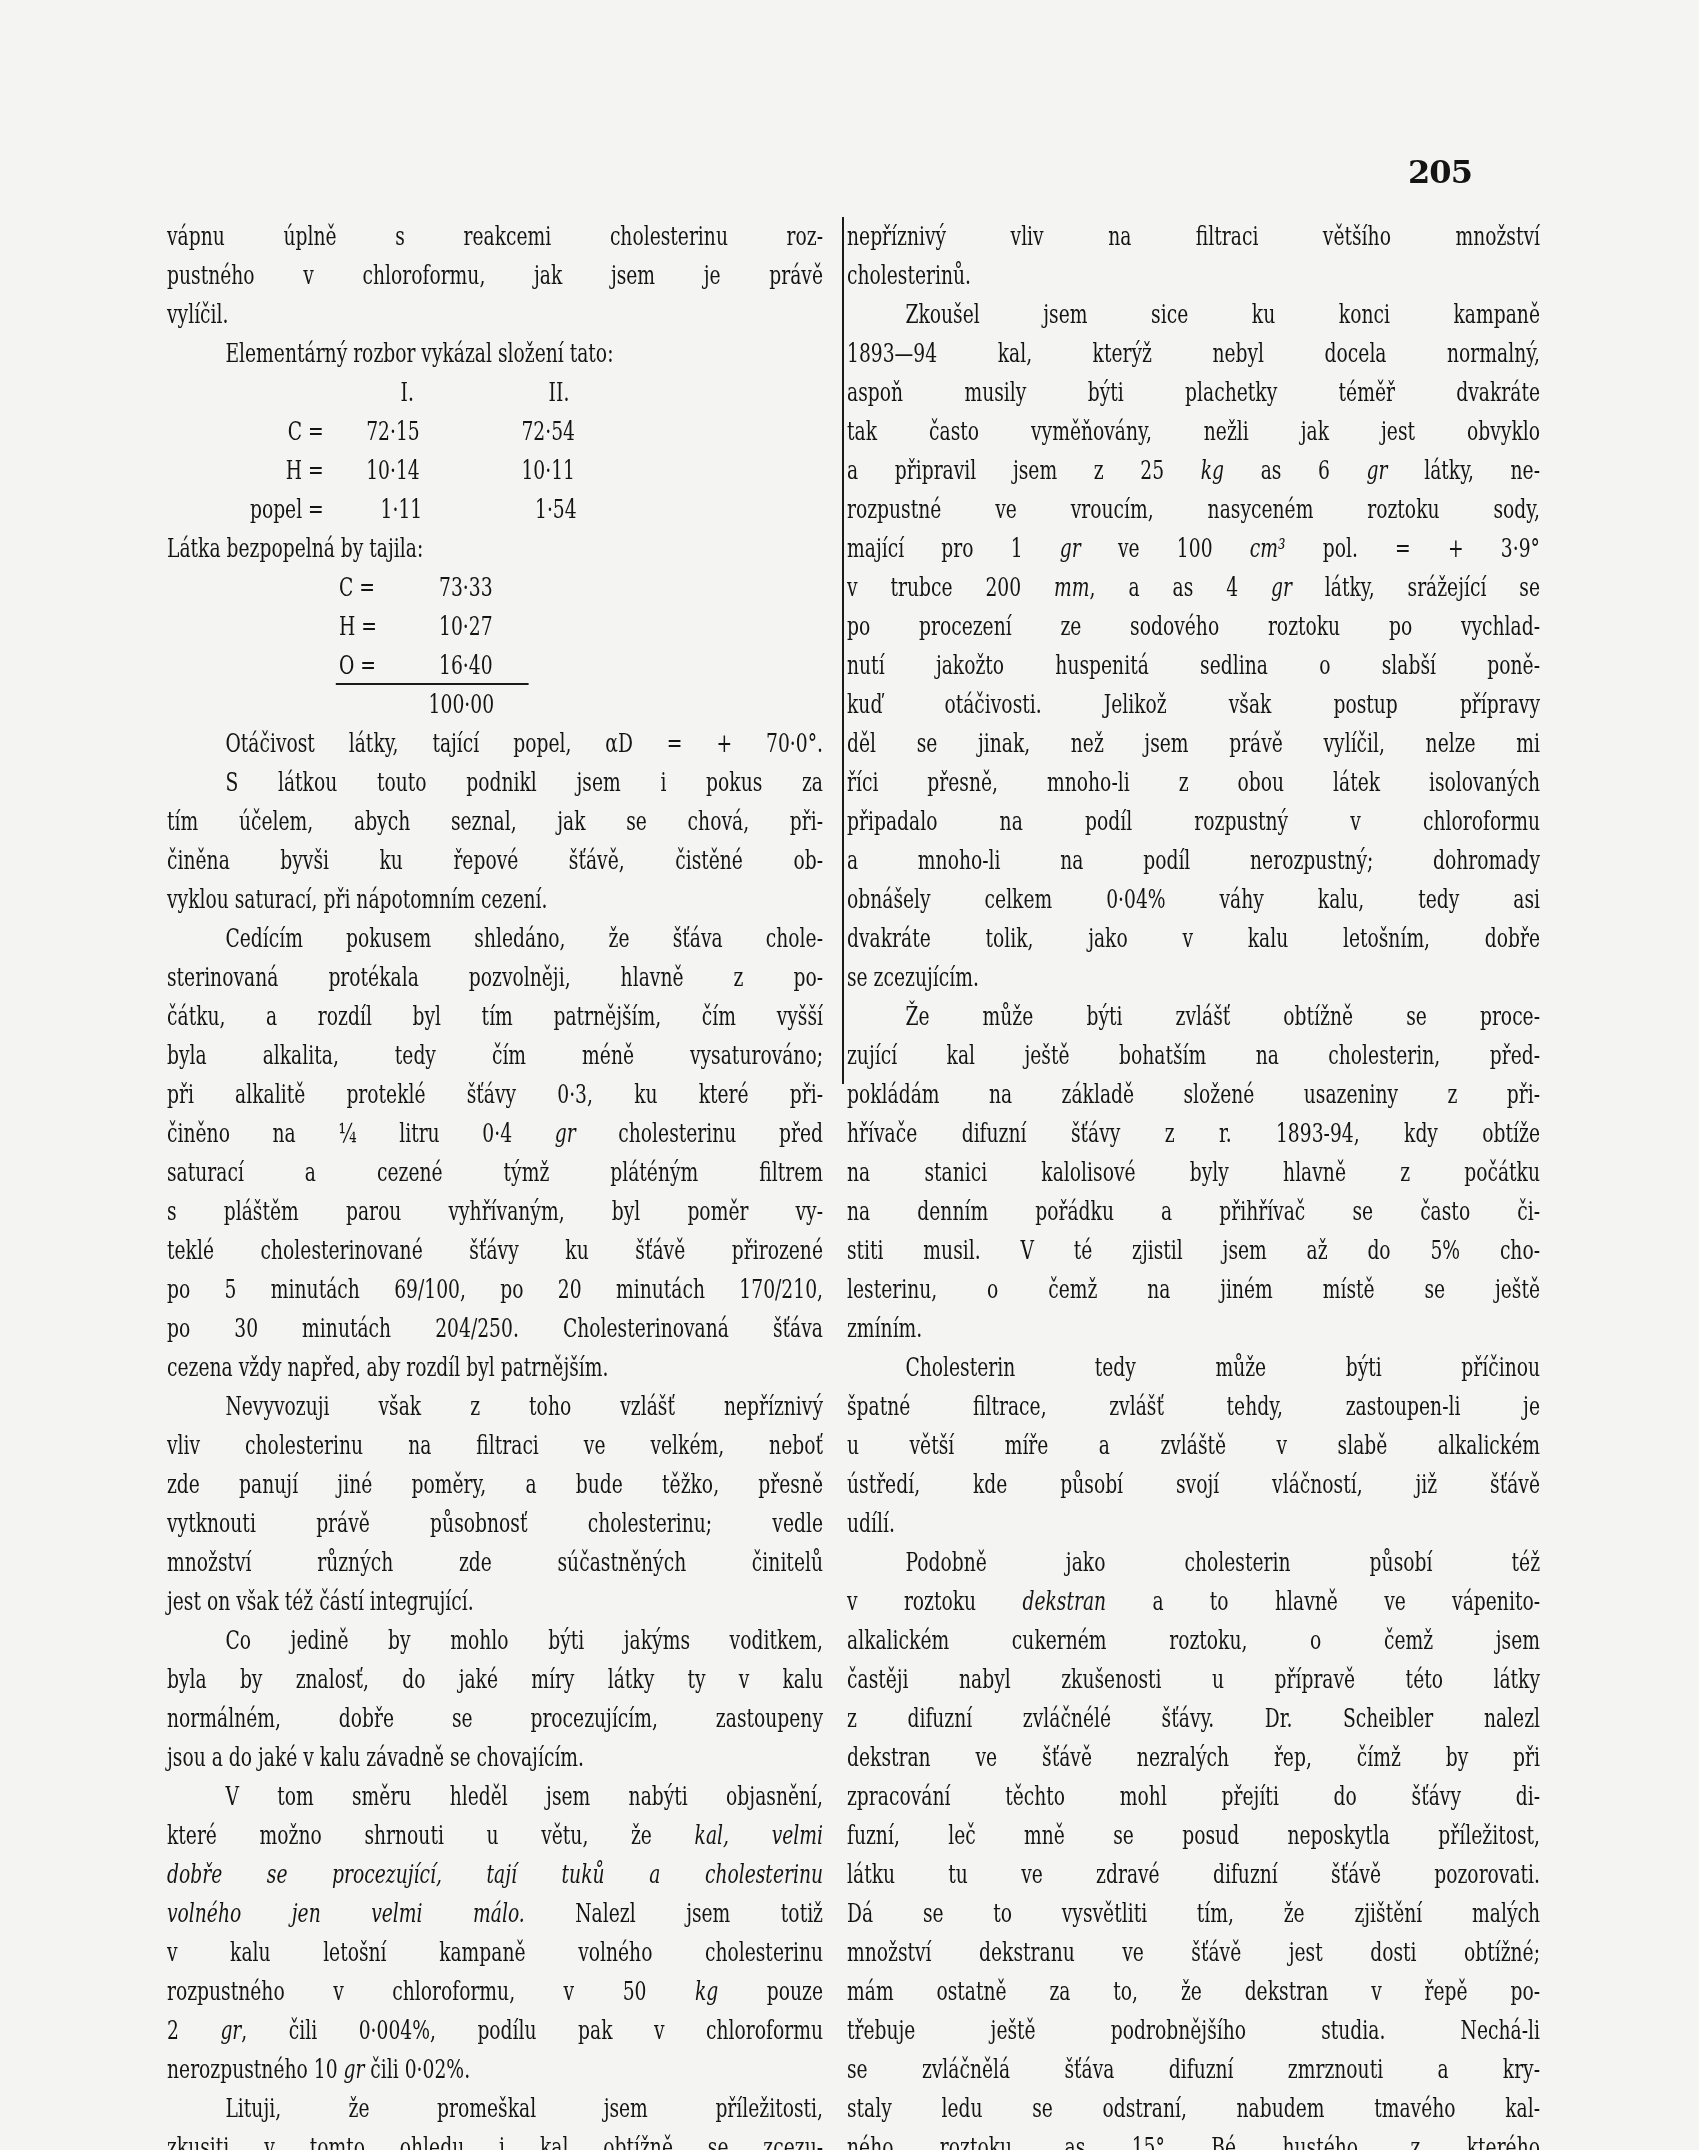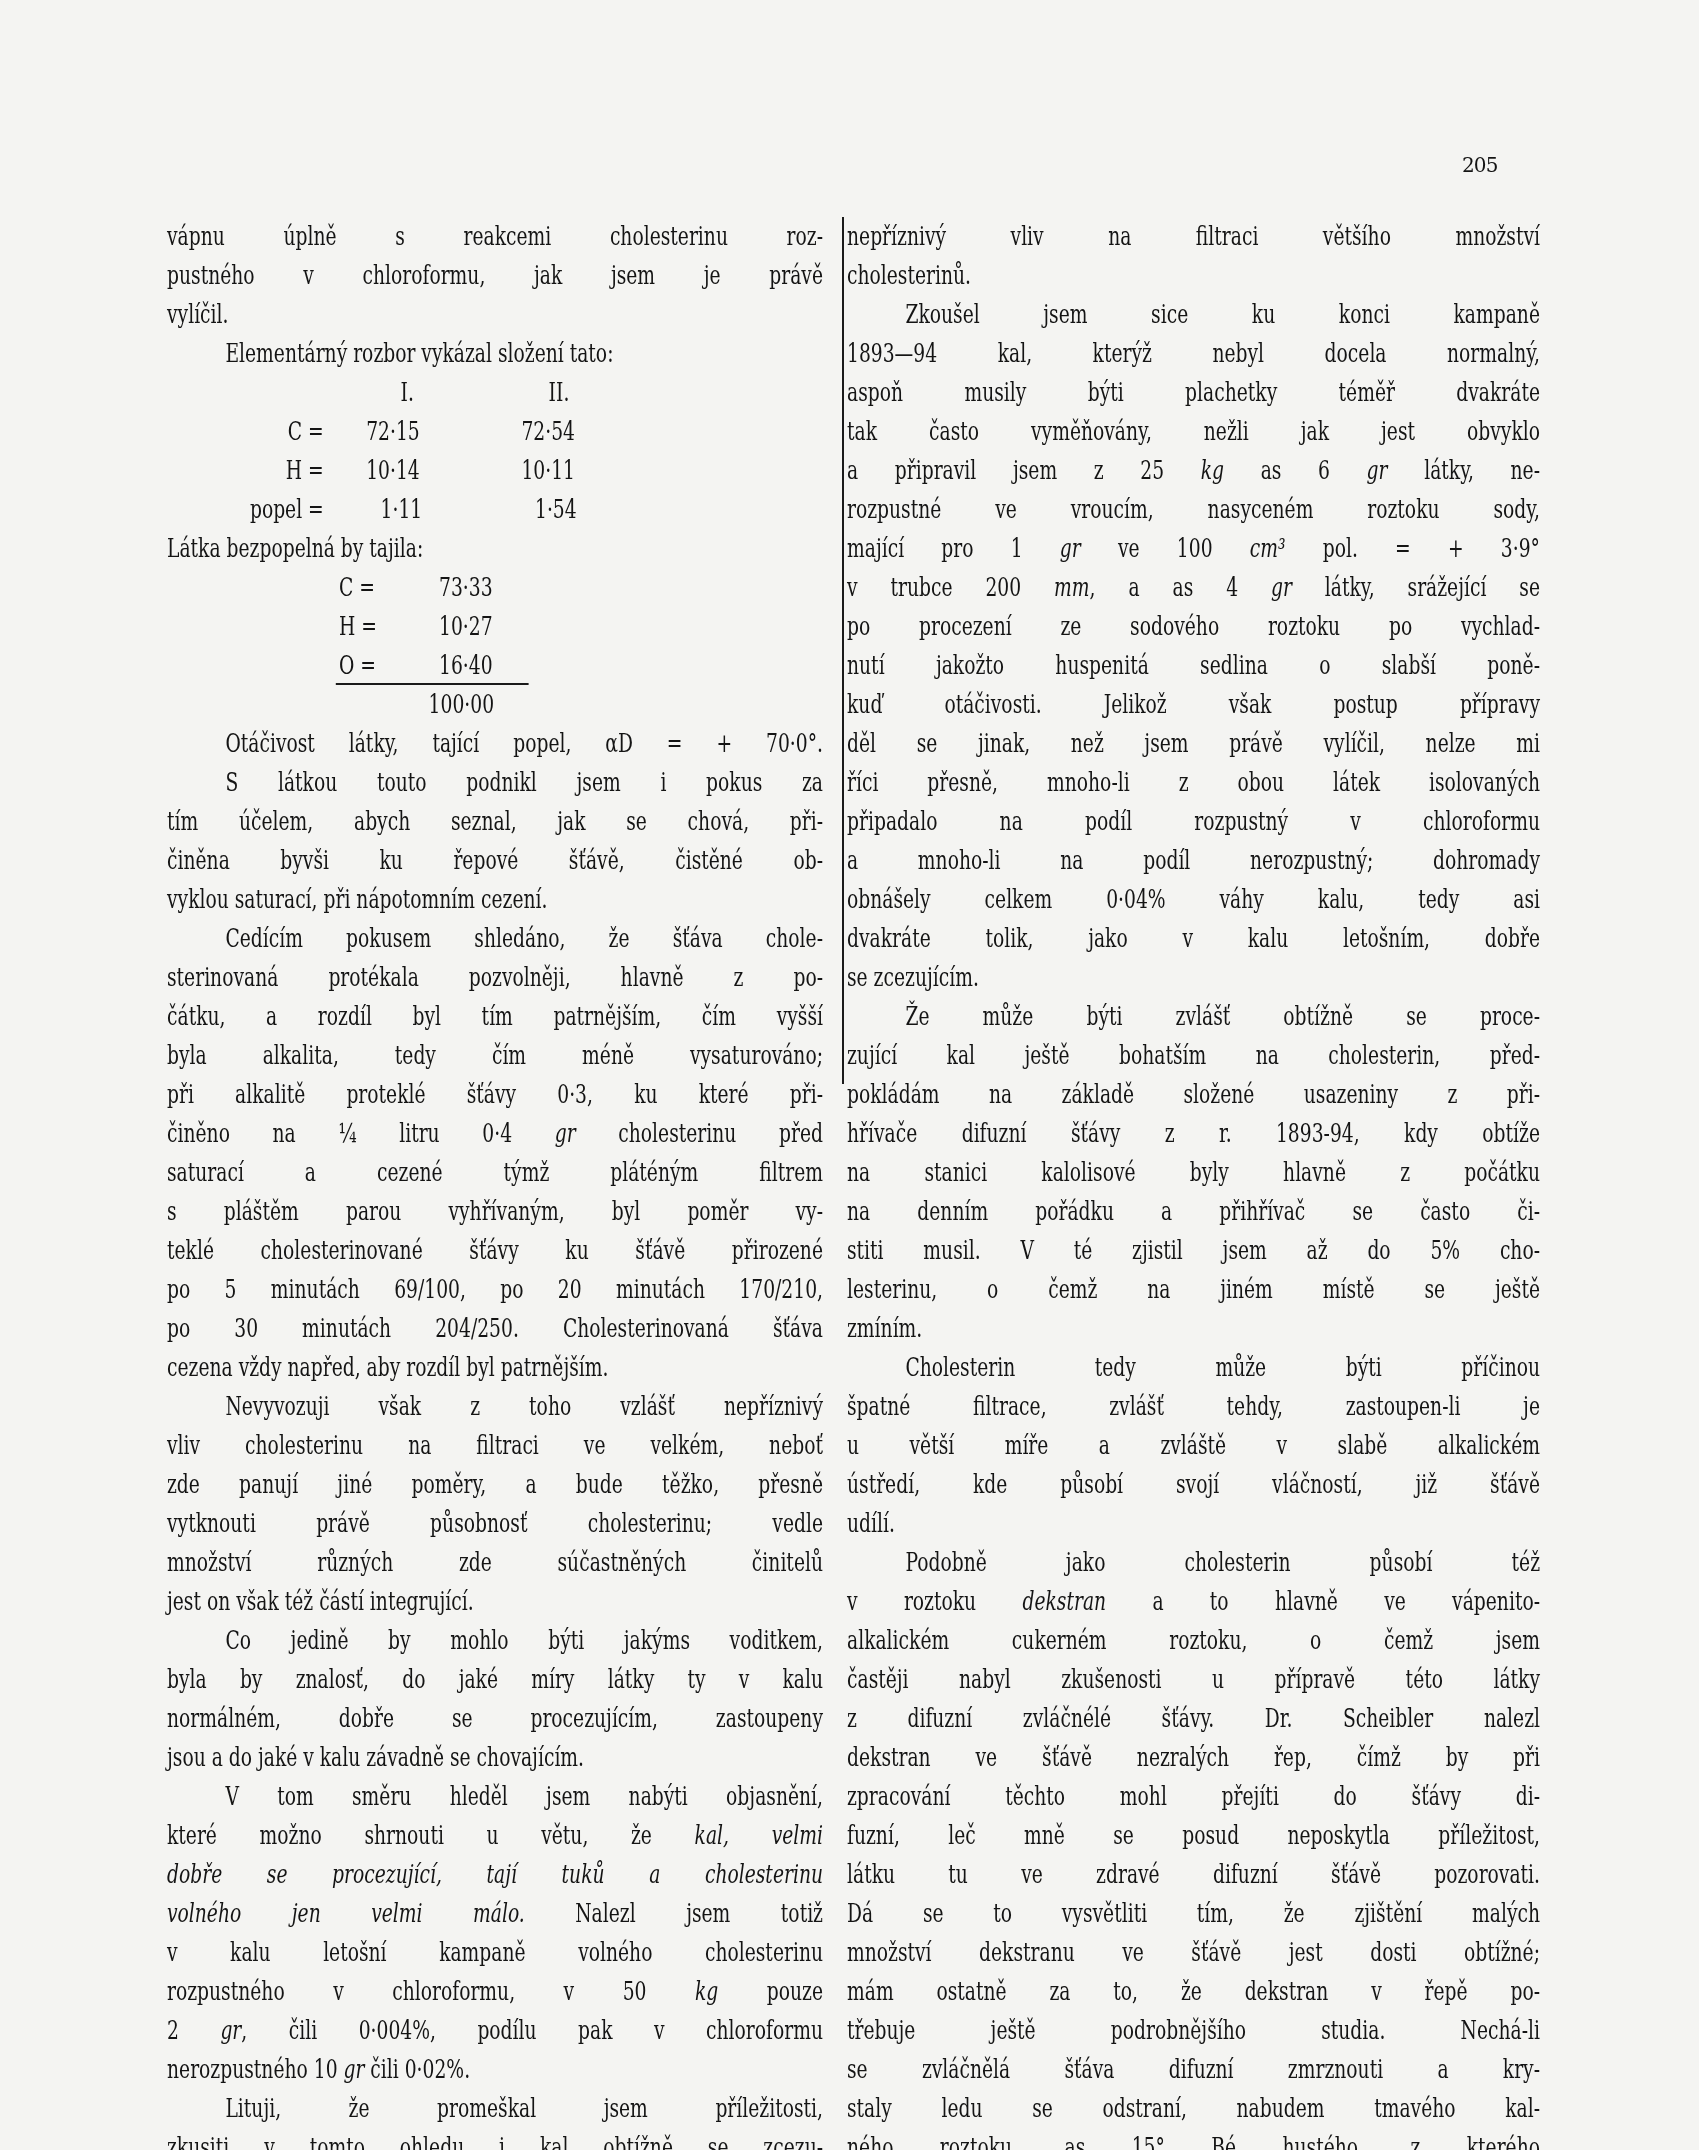--- a/index.html
+++ b/index.html
@@ -4,22 +4,22 @@
 <style>
   html, body { margin: 0; padding: 0; }
   body {
     width: 1700px; height: 2444px;
     background: #f4f4f2;
     position: relative; overflow: hidden;
     font-family: "DejaVu Serif", "Liberation Serif", serif;
     color: #141414;
   }
   .page-number {
-    position: absolute; left: 1462px; top: 153px;
-    font-size: 20px; font-weight: normal; letter-spacing: -0.9px;
+    position: absolute; left: 1408px; top: 153px;
+    font-size: 32px; font-weight: bold; letter-spacing: -0.9px;
   }
   .column {
     position: absolute; top: 217px;
     font-size: 26px; line-height: 39px;
     font-stretch: condensed;
     transform-origin: 0 0;
   }
   .col-left { left: 167px; width: 656px; }
   .col-right { left: 847px; width: 693px; }
   .column-rule {

